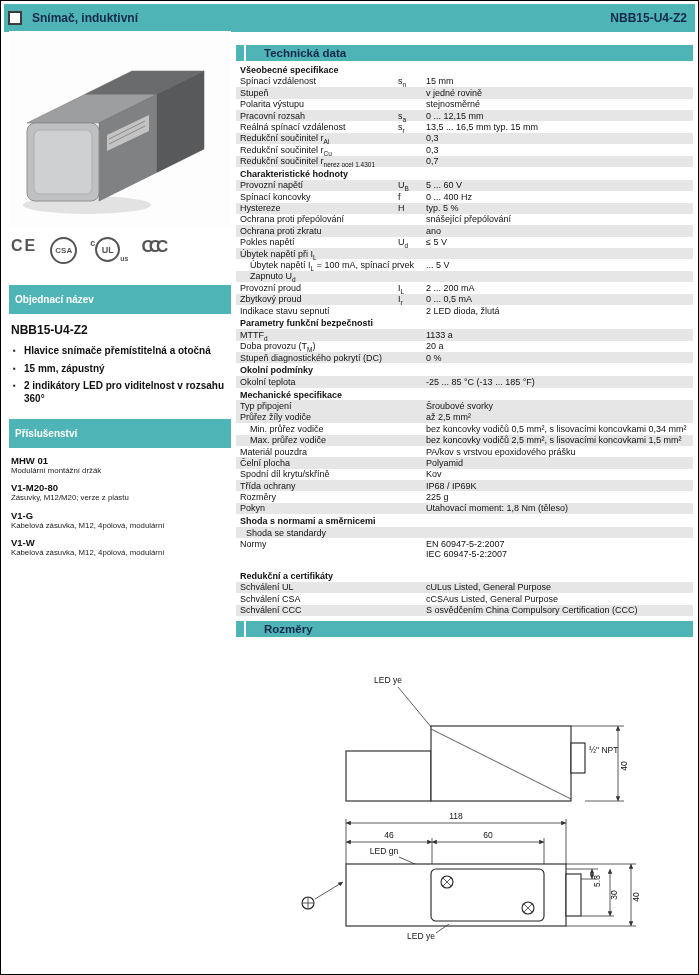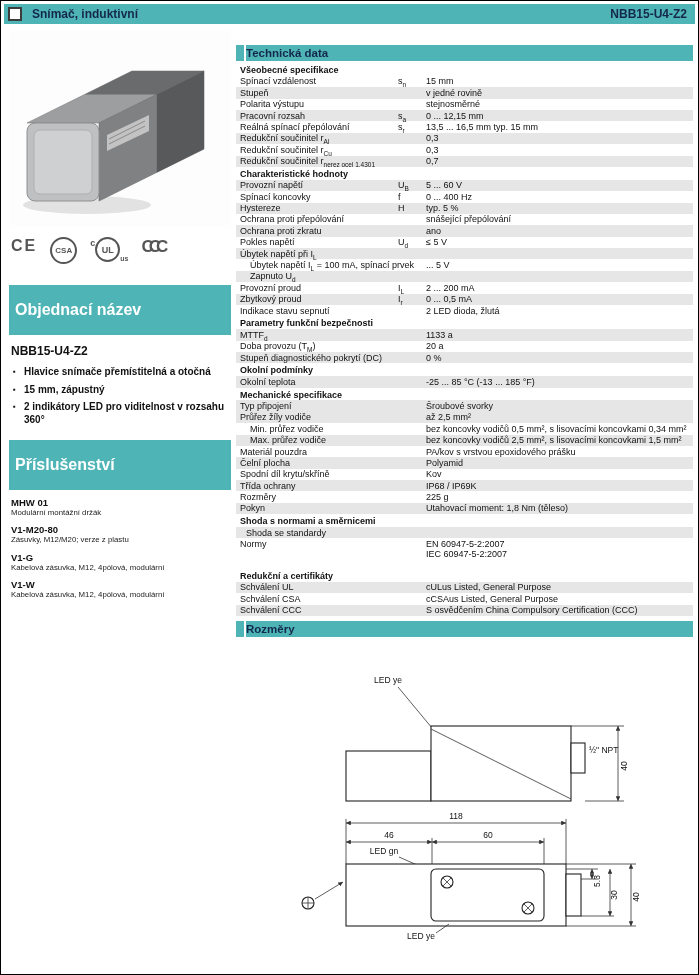--- a/index.html
+++ b/index.html
@@ -2,52 +2,52 @@
 <html><head>
 <meta charset="utf-8">
 <style>
   *{box-sizing:border-box;margin:0;padding:0}
   html,body{background:#ffffff}
   body{font-family:"Liberation Sans",sans-serif}
   .page{position:relative;width:699px;height:975px;margin:0 auto;background:#fff;
         border:1px solid #000;overflow:hidden;
         --accent:#4fb4b6;--stripe:#e6e6e6;--dark:#14284b}
   
-  .topbar{position:absolute;left:3px;top:3px;right:3px;height:20px;background:var(--accent);
+  .topbar{position:absolute;left:3px;top:3px;right:3px;height:28px;background:var(--accent);
           display:flex;align-items:center}
   .family-icon{width:14px;height:14px;background:#fff;border:2px solid #3c3c3c;margin-left:4px}
   .topbar .tl{font-weight:bold;font-size:12px;color:var(--dark);margin-left:10px}
   .topbar .tr{margin-left:auto;margin-right:8px;font-weight:bold;font-size:12px;color:var(--dark)}
   
   .leftcol{position:absolute;left:8px;top:30px;width:222px}
   .photo{position:relative;width:222px;height:196px;background:#fdfdfd}
   .certrow{display:flex;align-items:flex-start;gap:13px;margin:10px 0 0 2px;height:34px;color:#555}
   .ce{font-weight:bold;font-size:16px;letter-spacing:2px}
   .csa{width:27px;height:27px;border:2px solid #555;border-radius:50%;display:flex;
        align-items:center;justify-content:center;font-size:8px;font-weight:bold}
   .ulwrap{display:flex;align-items:flex-start}
   .ulc{font-size:9px;font-weight:bold;margin-top:1px}
   .ul{width:25px;height:25px;border:2px solid #555;border-radius:50%;display:flex;
       align-items:center;justify-content:center;font-size:9px;font-weight:bold;}
   .ulus{font-size:7px;font-weight:bold;align-self:flex-end}
   .ccc{font-weight:bold;font-size:17px;letter-spacing:-5px;padding-right:5px}
-  .lbar{background:var(--accent);color:#fff;font-weight:bold;font-size:16px;
-        padding:16px 6px;margin-top:14px}
+  .lbar{background:var(--accent);color:#fff;font-weight:bold;font-size:10px;
+        padding:9px 6px;margin-top:14px}
   .ordercode{font-weight:bold;font-size:12px;color:#111;margin:9px 0 8px 2px}
   .feature{display:flex;font-size:10px;font-weight:bold;color:#111;margin:0 0 5px 4px;line-height:1.25}
   .bullet{width:11px;flex-shrink:0;font-size:8px;padding-top:1px}
   .acc{margin:7px 0 0 2px}
   .accname{font-size:9.5px;font-weight:bold;color:#111}
   .accdesc{font-size:7.8px;color:#222;line-height:1.2}
   
   .rightcol{position:absolute;left:235px;top:44px;width:457px}
   .rbar{display:flex;height:16px;margin-bottom:2px}
   .rbar .notch{width:8px;background:var(--accent);margin-right:2px}
   .rbar .bartxt{flex:1;background:var(--accent);font-weight:bold;font-size:11.5px;
-                color:var(--dark);padding:1px 0;line-height:14px}
+                color:var(--dark);padding:1px 18px;line-height:14px}
   
   .trow{display:flex;min-height:11.4px;padding:0.6px 4px;font-size:9px;line-height:10.2px;color:#111}
   .trow.stripe{background:var(--stripe)}
   .trow.tsection{font-weight:bold;background:#fff;padding-top:2px}
   .trow.tsub{font-weight:normal}
   .tsub .c-label{padding-left:6px}
   .tgap{height:9px;background:#fff}
   .c-label{width:158px;flex-shrink:0;white-space:nowrap}
   .c-label.ind{padding-left:10px}
   .c-sym{width:28px;flex-shrink:0}
@@ -161,21 +161,21 @@
           <div class="c-label">Polarita výstupu</div>
           <div class="c-sym"></div>
           <div class="c-val"><span>stejnosměrné</span></div>
         </div>
         <div class="trow stripe">
           <div class="c-label">Pracovní rozsah</div>
           <div class="c-sym">s<sub>a</sub></div>
           <div class="c-val"><span>0 ... 12,15 mm</span></div>
         </div>
         <div class="trow">
-          <div class="c-label">Reálná spínací přepólování</div>
+          <div class="c-label">Reálná spínací vzdálenost</div>
           <div class="c-sym">s<sub>r</sub></div>
           <div class="c-val"><span>13,5 ... 16,5 mm typ. 15 mm</span></div>
         </div>
         <div class="trow stripe">
           <div class="c-label">Redukční součinitel r<sub>Al</sub></div>
           <div class="c-sym"></div>
           <div class="c-val"><span>0,3</span></div>
         </div>
         <div class="trow">
           <div class="c-label">Redukční součinitel r<sub>Cu</sub></div>

